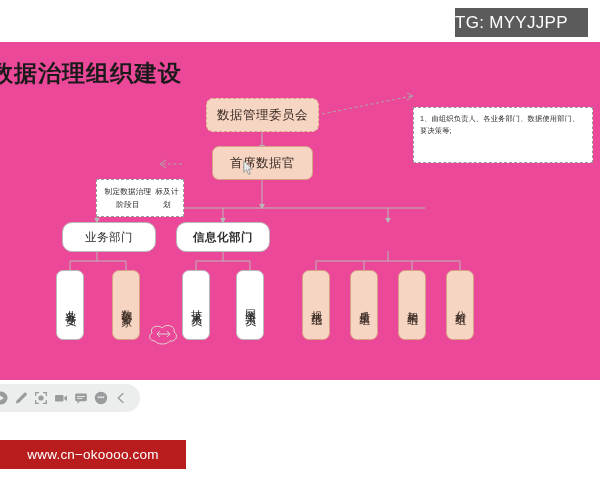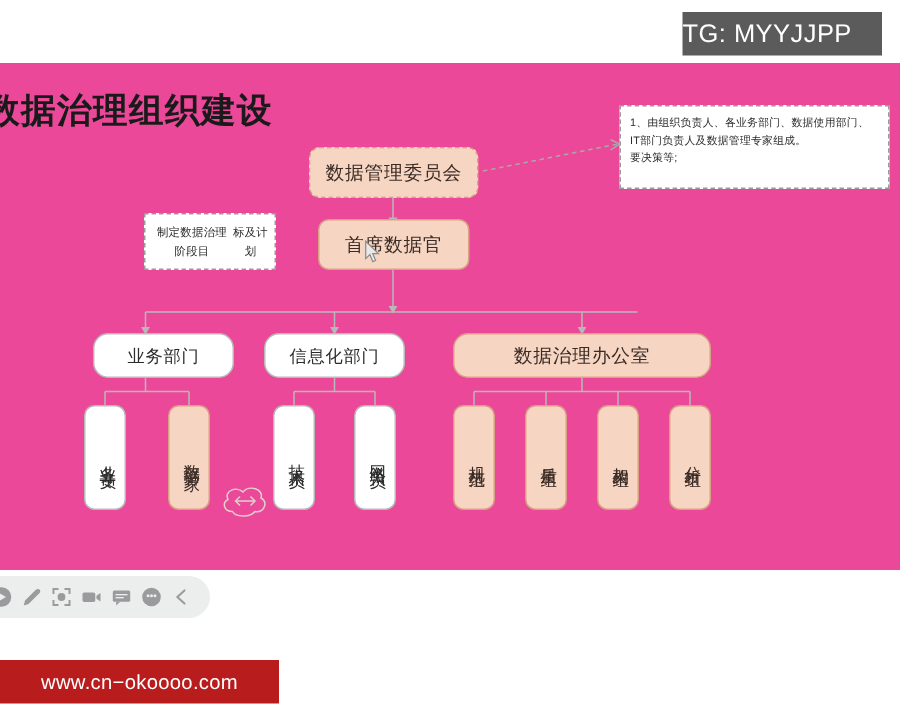--- a/index.html
+++ b/index.html
@@ -80,20 +80,21 @@
   
   .callout {
     position: absolute;
     border: 1px dashed #9a9a9a;
     background: #ffffff;
     color: #2b2b2b;
     font-size: 7.2px;
     line-height: 1.62;
     padding: 5px 6px;
     letter-spacing: 0.2px;
+    margin-top: 37px;
   }
   .callout.center {
     text-align: center;
     font-size: 7.6px;
     line-height: 1.7;
     padding: 6px 4px;
     display: flex;
     flex-direction: row;
     justify-content: center;
   }
@@ -207,38 +208,36 @@
         <path d="M157,292 L170,292"></path>
         <path d="M160,289 L157,292 L160,295"></path>
         <path d="M167,289 L170,292 L167,295"></path>
       </g>
     </svg>
 
     <div class="slide-title">数据治理组织建设</div>
 
     <div class="callout" style="left:413px; top:28px; width:180px; height:56px;">
       <p>1、由组织负责人、各业务部门、数据使用部门、</p>
-      <p>IT部门负责人及数据管理专家组成。</p>
       <p>要决策等;</p>
     </div>
 
     <div class="callout center" style="left:96px; top:100px; width:88px; height:38px;">
       <p>制定数据治理阶段目</p>
       <p>标及计划</p>
     </div>
 
     <div class="node orange dashed" style="left:206px; top:56px; width:113px; height:34px; font-size:12.5px;">数据管理委员会</div>
 
     <div class="node orange" style="left:212px; top:104px; width:101px; height:34px; font-size:12.5px;">首席数据官</div>
 
     <div class="node" style="left:62px; top:180px; width:94px; height:30px; border-radius:10px;">业务部门</div>
 
-    <div class="node" style="left:176px; top:180px; width:94px; height:30px; border-radius:10px;">信息化部门</div>
-
-    <div class="node orange" style="left:302px; top:180px; width:172px; height:30px; border-radius:10px; font-size:12.5px;">数据治理办公室</div>
+    <div class="node" style="left:176px; top:180px; width:94px; height:30px; border-radius:10px;font-weight:bold;">信息化部门</div>
+
 
     <div class="node vertical" style="left:56px; top:228px; width:28px; height:70px;">业务专员</div>
 
     <div class="node orange vertical" style="left:112px; top:228px; width:28px; height:70px;">数据管家</div>
 
     <div class="node vertical" style="left:182px; top:228px; width:28px; height:70px;">技术人员</div>
 
     <div class="node vertical" style="left:236px; top:228px; width:28px; height:70px;">网络人员</div>
 
     <div class="node orange vertical" style="left:302px; top:228px; width:28px; height:70px;">规范组</div>

